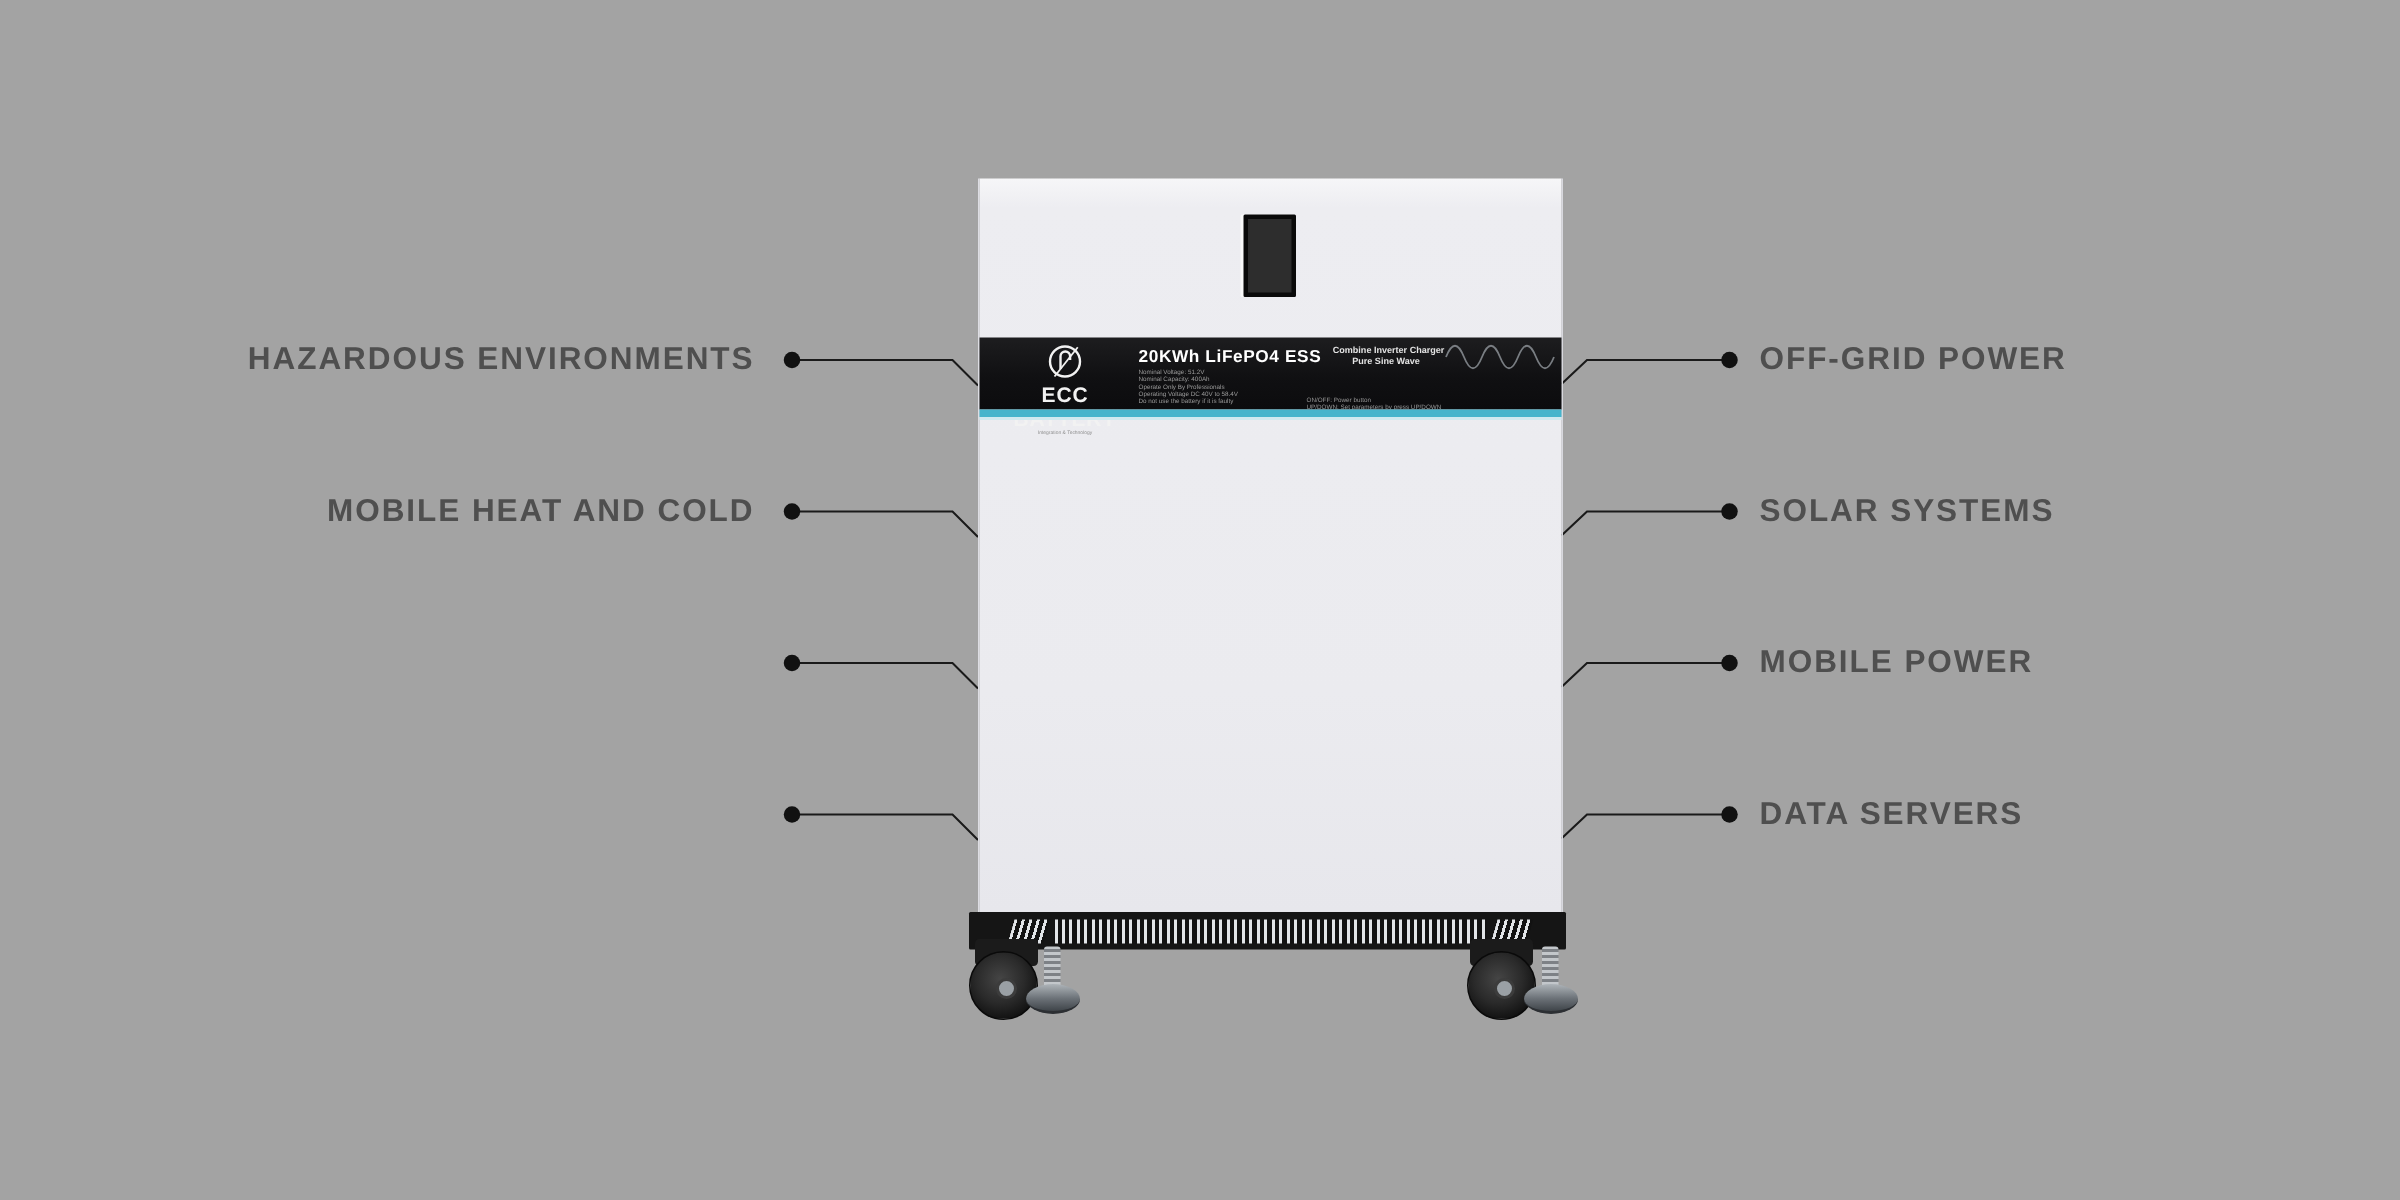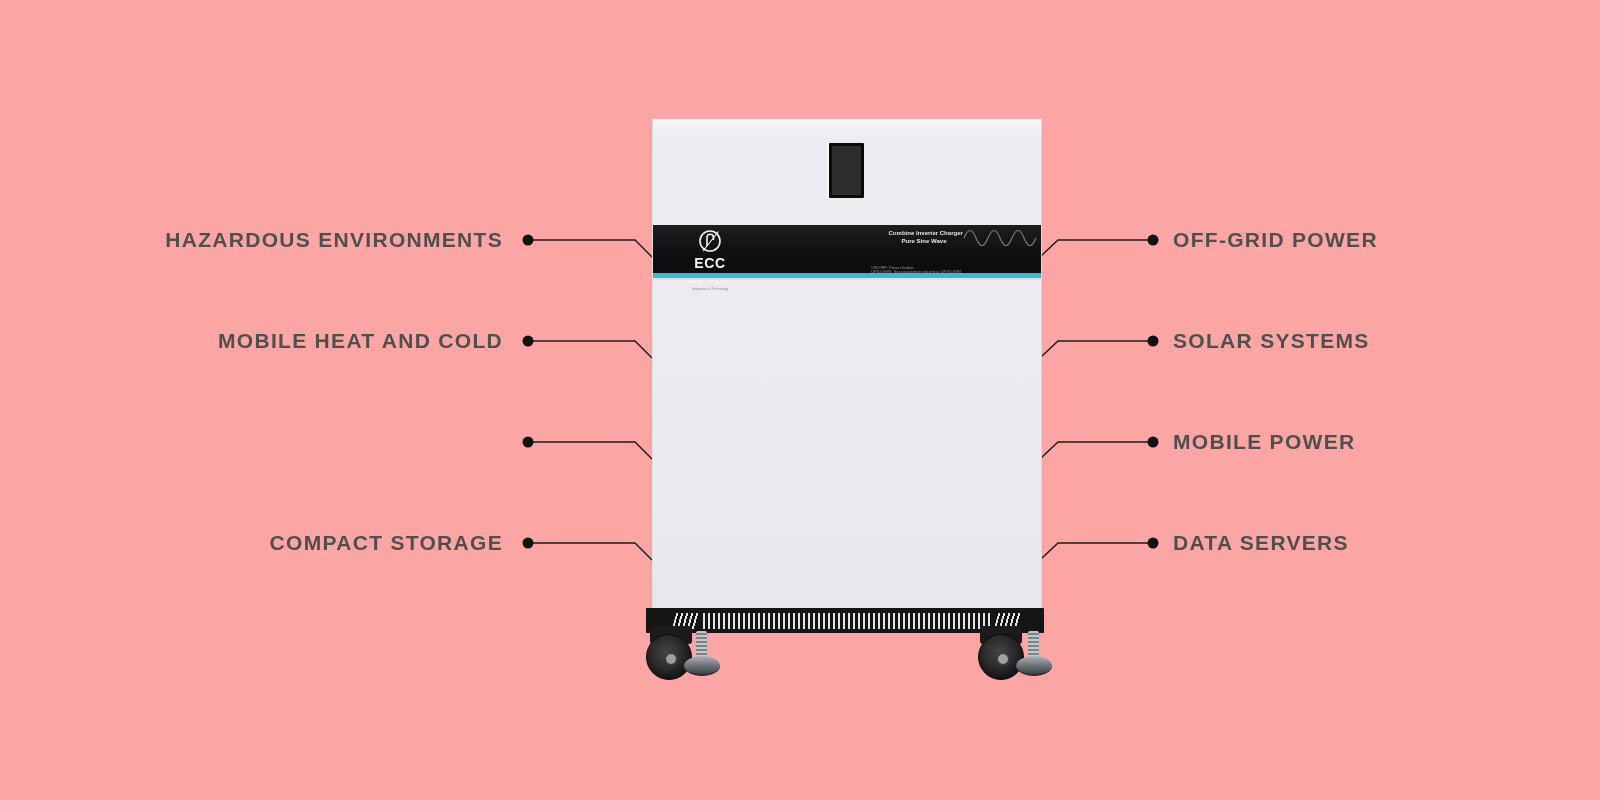--- a/index.html
+++ b/index.html
@@ -1,17 +1,17 @@
 <!DOCTYPE html>
 <html><head>
 <meta charset="utf-8">
 <style>
   html,body{margin:0;padding:0;background:#ffffff;}
   .stage{
-    position:relative;width:1600px;height:800px;background:#fca5a5;overflow:hidden;
+    position:relative;width:1600px;height:800px;background:#a3a3a3;overflow:hidden;
     font-family:"Liberation Sans", sans-serif;
   }
   
   .callout-label{
     position:absolute;height:30px;line-height:30px;
     font-size:21px;font-weight:600;letter-spacing:1.3px;color:#4f4f4f;
     white-space:nowrap;
   }
   .callout-label.left{text-align:right;width:470px;}
   .callout-label.right{text-align:left;width:470px;}
@@ -86,41 +86,50 @@
       <circle cx="528" cy="543" r="5.5"></circle>
       <circle cx="1153" cy="240" r="5.5"></circle>
       <circle cx="1153" cy="341" r="5.5"></circle>
       <circle cx="1153" cy="442" r="5.5"></circle>
       <circle cx="1153" cy="543" r="5.5"></circle>
     </g>
   </svg>
 
   <div class="callout-label left" style="right:1097px;top:225px">HAZARDOUS ENVIRONMENTS</div>
   <div class="callout-label left" style="right:1097px;top:326px">MOBILE HEAT AND COLD</div>
-  <div class="callout-label left" style="right:1097px;top:528px">COMPACT STORAGE</div>
 
   <div class="callout-label right" style="left:1173px;top:225px">OFF-GRID POWER</div>
   <div class="callout-label right" style="left:1173px;top:326px">SOLAR SYSTEMS</div>
   <div class="callout-label right" style="left:1173px;top:427px">MOBILE POWER</div>
   <div class="callout-label right" style="left:1173px;top:528px">DATA SERVERS</div>
 
   <div class="unit">
     <div class="unit-screen"></div>
 
     <div class="band">
       <div class="brand-block">
         <svg class="brand-logo" width="26" height="26" viewBox="0 0 26 26">
           <circle cx="13" cy="13" r="10" stroke="#f2f2f2" stroke-width="1.6" fill="none"></circle>
           <path d="M10 18 V9.5 a3.2 3.2 0 0 1 6.4 0 V12" stroke="#f2f2f2" stroke-width="1.6" fill="none"></path>
           <path d="M21.5 3.5 L6 23" stroke="#f2f2f2" stroke-width="1.2"></path>
         </svg>
         <div class="brand-name">ECC BATTERY</div>
         <div class="brand-tagline">Integration &amp; Technology</div>
       </div>
 
+      <div class="panel-center">
+        <div class="panel-title">20KWh LiFePO4 ESS</div>
+        <div class="panel-specs">
+          <div>Nominal Voltage: 51.2V</div>
+          <div>Nominal Capacity: 400Ah</div>
+          <div>Operate Only By Professionals</div>
+          <div>Operating Voltage DC 40V to 58.4V</div>
+          <div>Do not use the battery if it is faulty</div>
+        </div>
+      </div>
 
       <div class="panel-right">
         <div class="panel-right-titles">
           <div>Combine Inverter Charger</div>
           <div>Pure Sine Wave</div>
         </div>
         <div class="panel-controls">
           <div>ON/OFF: Power button</div>
           <div>UP/DOWN: Set parameters by press UP/DOWN</div>
           <div>Enter: Confirm and save the settings</div>

